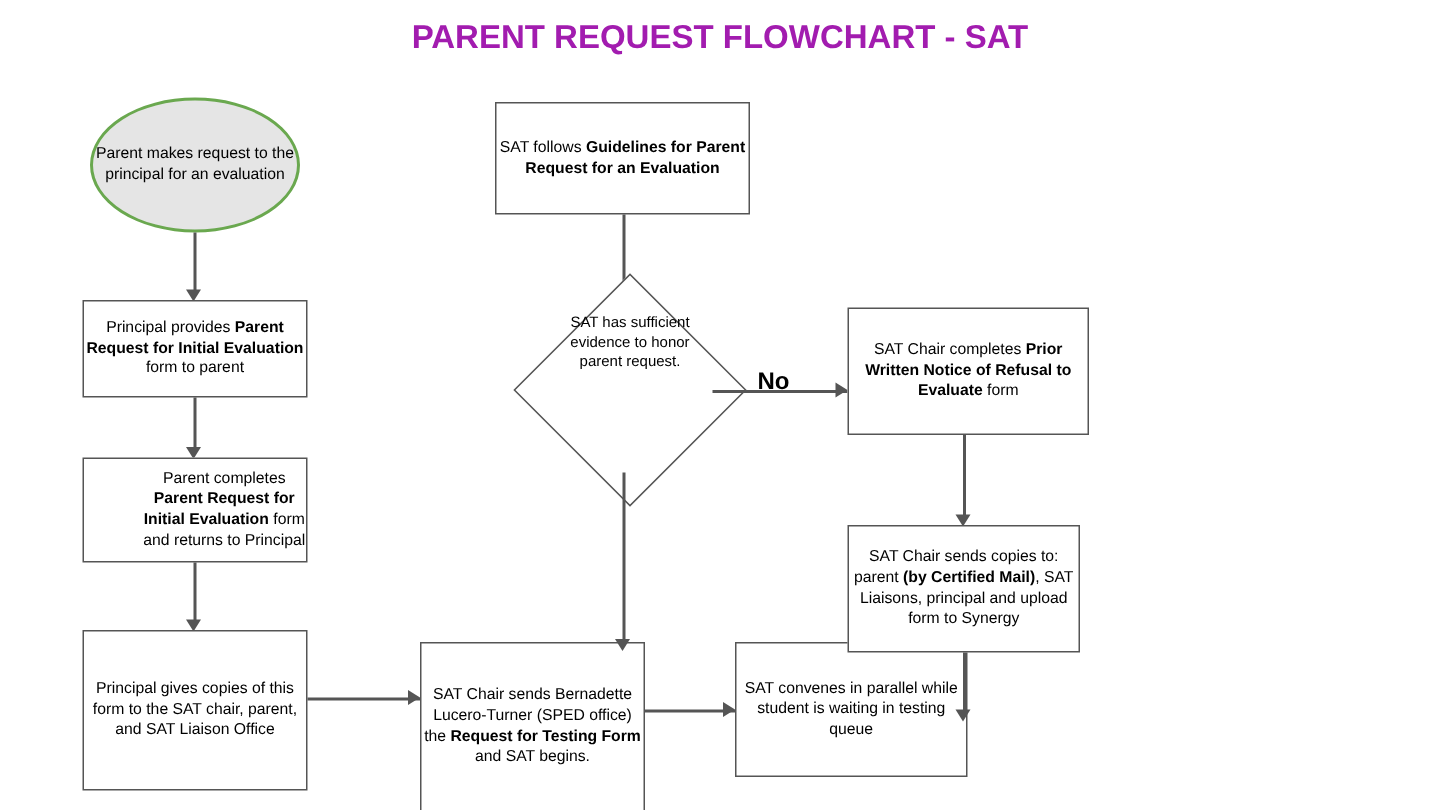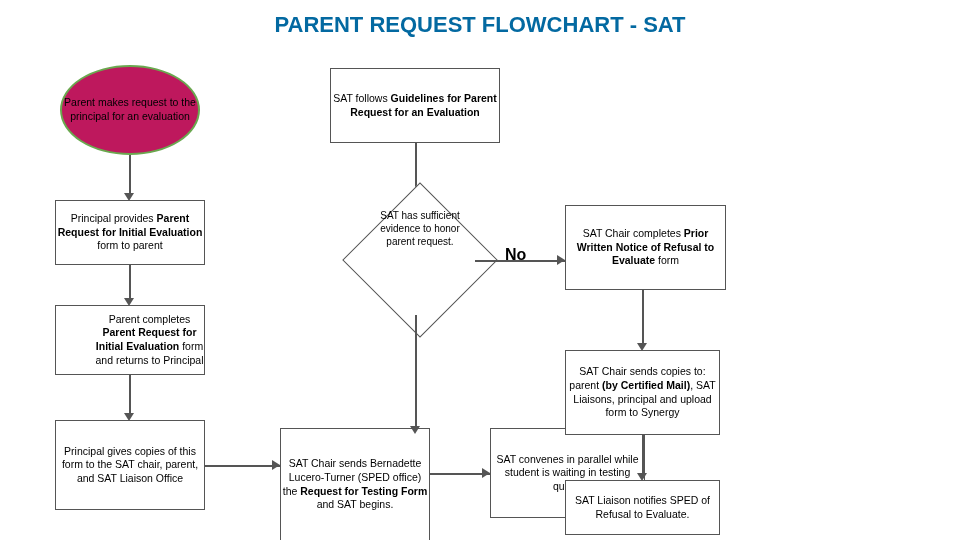--- a/index.html
+++ b/index.html
@@ -11,21 +11,21 @@
       font-size: 11px;
       overflow: hidden;
       position: relative;
     }
 
     .page-title {
       text-align: center;
       font-size: 22px;
       font-weight: bold;
       padding: 12px 0 6px 0;
-      color: #0369a1;
+      color: #a21caf;
     }
 
     .flowchart-area {
       position: absolute;
       top: 50px;
       left: 0;
       width: 960px;
       height: 490px;
     }
 
@@ -35,21 +35,21 @@
       display: flex;
       align-items: center;
       justify-content: center;
       text-align: center;
       font-size: 10.5px;
       line-height: 1.3;
     }
 
     .ellipse {
       border-radius: 50%;
-      background: #be185d;
+      background: #e5e5e5;
       border: 2px solid #6aa84f;
       color: #000;
     }
 
     .rect {
       background: #fff;
       border: 1.5px solid #555;
       color: #000;
     }
 
@@ -151,21 +151,21 @@
   <div class="arrow arrow-v" style="left:129px; top:215px; height:35px;"></div>
   <div class="arrowhead-down" style="left:124px; top:248px;"></div>
 
   <div class="shape rect" style="left:55px; top:255px; width:150px; height:70px;padding-left:39px;">
     <span>Parent completes <b>Parent Request for Initial Evaluation</b> form and returns to Principal</span>
   </div>
 
   <div class="arrow arrow-v" style="left:129px; top:325px; height:40px;"></div>
   <div class="arrowhead-down" style="left:124px; top:363px;"></div>
 
-  <div class="shape rect" style="left:55px; top:370px; width:150px; height:90px;">
+  <div class="shape rect" style="left:55px; top:370px; width:150px; height:107px;">
     <span>Principal gives copies of this form to the SAT chair, parent, and SAT Liaison Office</span>
   </div>
 
   <div class="arrow arrow-h" style="left:205px; top:415px; width:75px;"></div>
   <div class="arrowhead-right" style="left:272px; top:410px;"></div>
 
   <div class="shape rect" style="left:280px; top:378px; width:150px; height:113px;">
     <span>SAT Chair sends Bernadette Lucero-Turner (SPED office) the <b>Request for Testing Form</b> and SAT begins.</span>
   </div>
 
@@ -197,20 +197,17 @@
   <div class="arrow arrow-v" style="left:642px; top:240px; height:55px;"></div>
   <div class="arrowhead-down" style="left:637px; top:293px;"></div>
 
   <div class="shape rect" style="left:565px; top:300px; width:155px; height:85px;">
     <span>SAT Chair sends copies to: parent <b>(by Certified Mail)</b>, SAT Liaisons, principal and upload form to Synergy</span>
   </div>
 
   <div class="arrow arrow-v" style="left:642px; top:385px; height:40px;"></div>
   <div class="arrowhead-down" style="left:637px; top:423px;"></div>
 
-  <div class="shape rect" style="left:565px; top:430px; width:155px; height:55px;">
-    <span>SAT Liaison notifies SPED of Refusal to Evaluate.</span>
-  </div>
 
   <div class="arrow arrow-v" style="left:415px; top:265px; height:113px;"></div>
   <div class="arrowhead-down" style="left:410px; top:376px;"></div>
 
 </div>
 
 </body></html>

